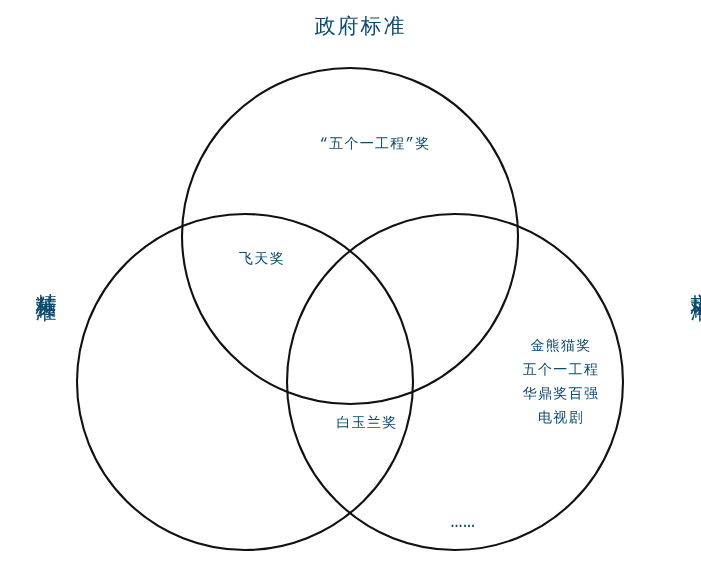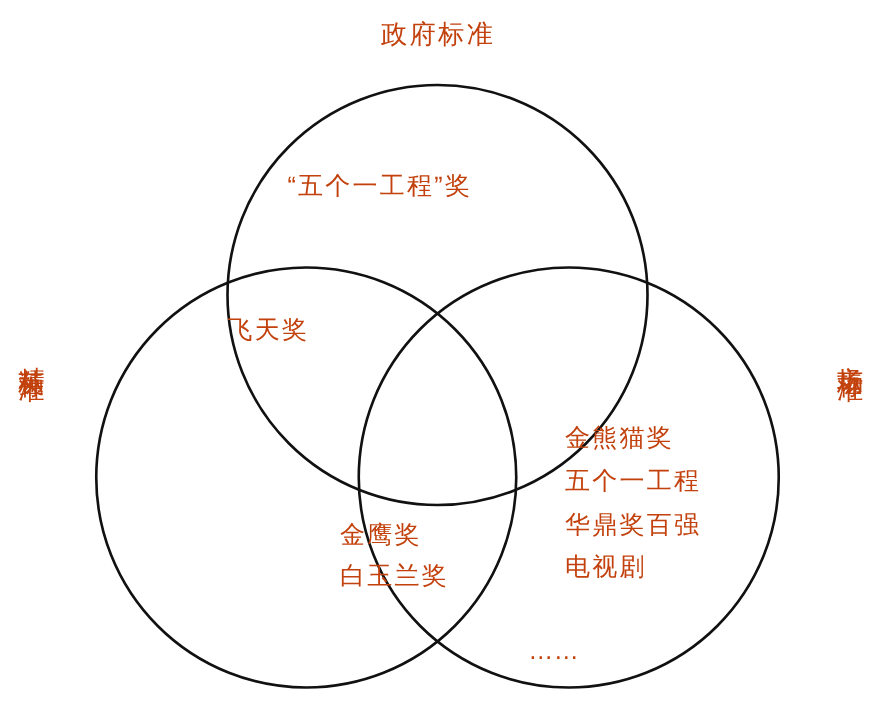--- a/index.html
+++ b/index.html
@@ -27,24 +27,25 @@
     height: 567px;
   }
   .circle-outline {
     fill: none;
     stroke: #111111;
     stroke-width: 2.1;
   }
   .txt {
     position: absolute;
     white-space: nowrap;
-    font-family: Liberation Sans, sans-serif;
-    color: #c2410c;
+    font-family: Liberation Mono, monospace;
+    color: #0c4a6e;
     letter-spacing: 0.09em;
     line-height: 1.55;
+    margin-left: 20px;
   }
   .axis-label {
     font-size: 21px;
     font-weight: 500;
   }
   
   #label-top {
     left: 0;
     right: 0;
     top: 12px;
@@ -61,22 +62,22 @@
   #label-right {
     left: 661px;
     top: 276px;
     width: 34px;
     text-align: center;
     writing-mode: vertical-rl;
     letter-spacing: 0.12em;
   }
   
   .region-text {
-    font-size: 20px;
-    text-align: left;
+    font-size: 14px;
+    text-align: center;
   }
   .region-text .line {
     display: block;
   }
   #region-gov-only {
     left: 230px;
     top: 134px;
     width: 250px;
   }
   #region-gov-elite {
@@ -133,21 +134,20 @@
   </div>
 
   <div class="txt region-text" id="region-gov-elite">
     <span class="line">飞天奖</span>
   </div>
 
   <div class="txt region-text" id="region-elite-only">
   </div>
 
   <div class="txt region-text" id="region-center">
-    <span class="line">金鹰奖</span>
     <span class="line">白玉兰奖</span>
   </div>
 
   <div class="txt region-text" id="region-market-only">
     <span class="line">金熊猫奖</span>
     <span class="line">五个一工程</span>
     <span class="line">华鼎奖百强</span>
     <span class="line">电视剧</span>
   </div>
 

